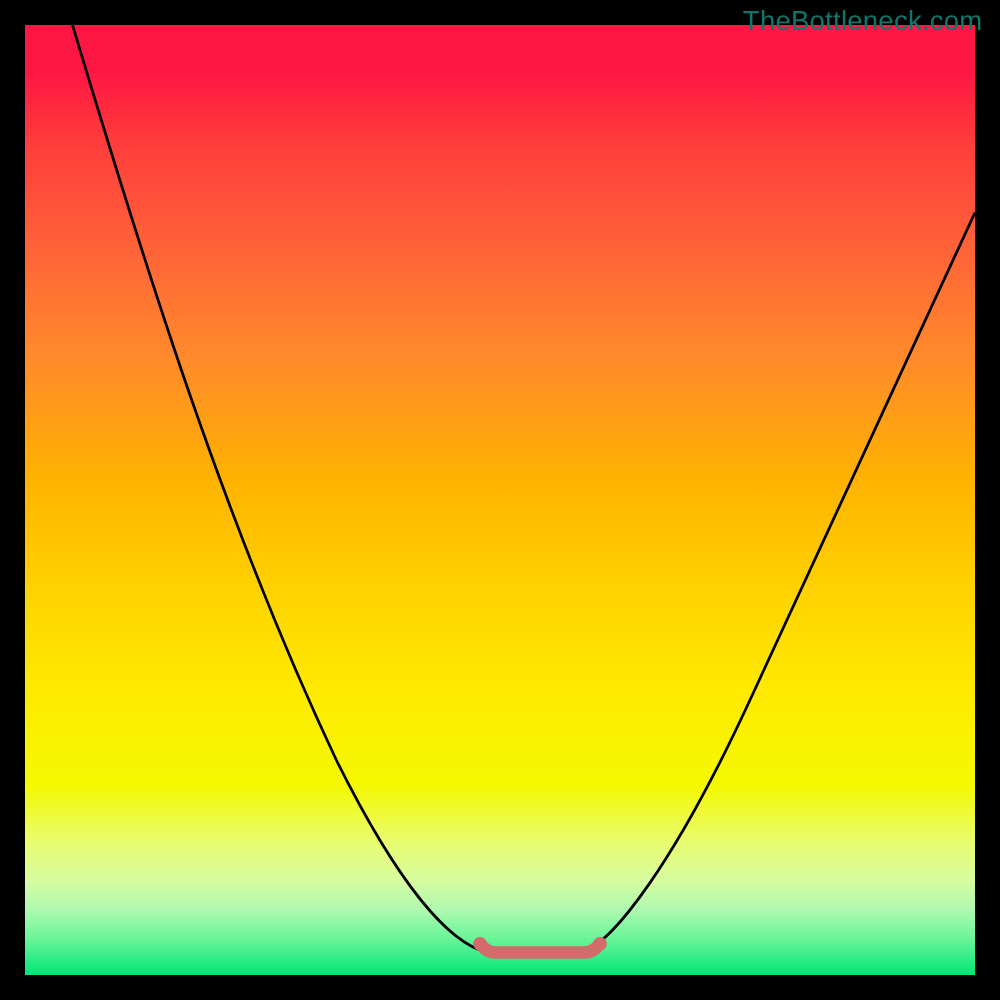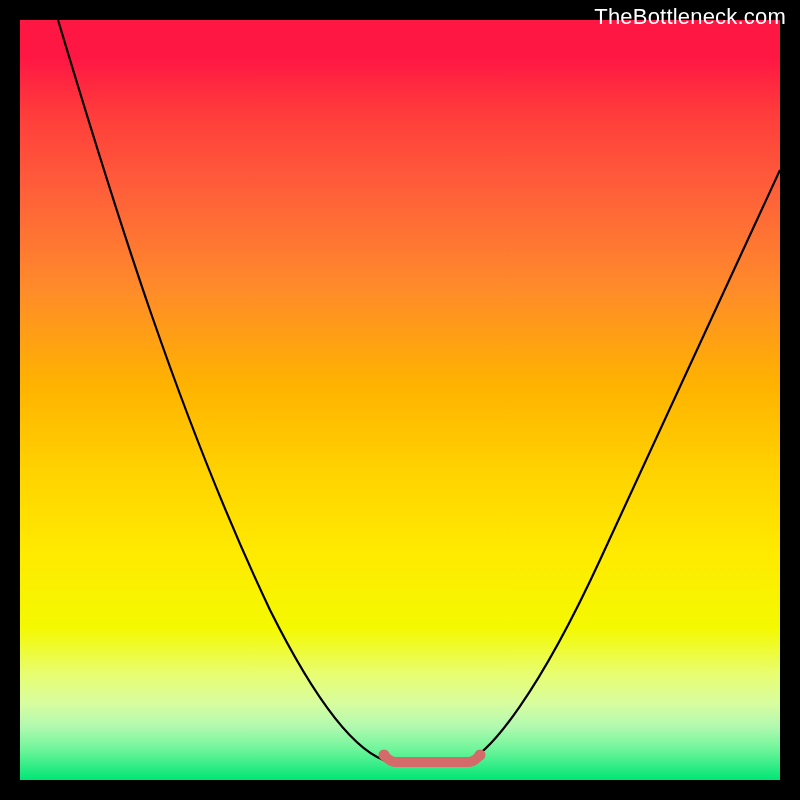--- a/index.html
+++ b/index.html
@@ -52,21 +52,21 @@
     position: absolute;
     left: 0;
     top: 0;
     width: 100%;
     height: 100%;
   }
   .watermark {
     position: absolute;
     top: 4px;
     right: 14px;
-    color: #ffffff;
+    color: #0f766e;
     font-size: 22px;
     font-weight: 500;
     letter-spacing: 0.2px;
   }
 </style>
 </head>
 <body>
 
 <div class="frame">
 

